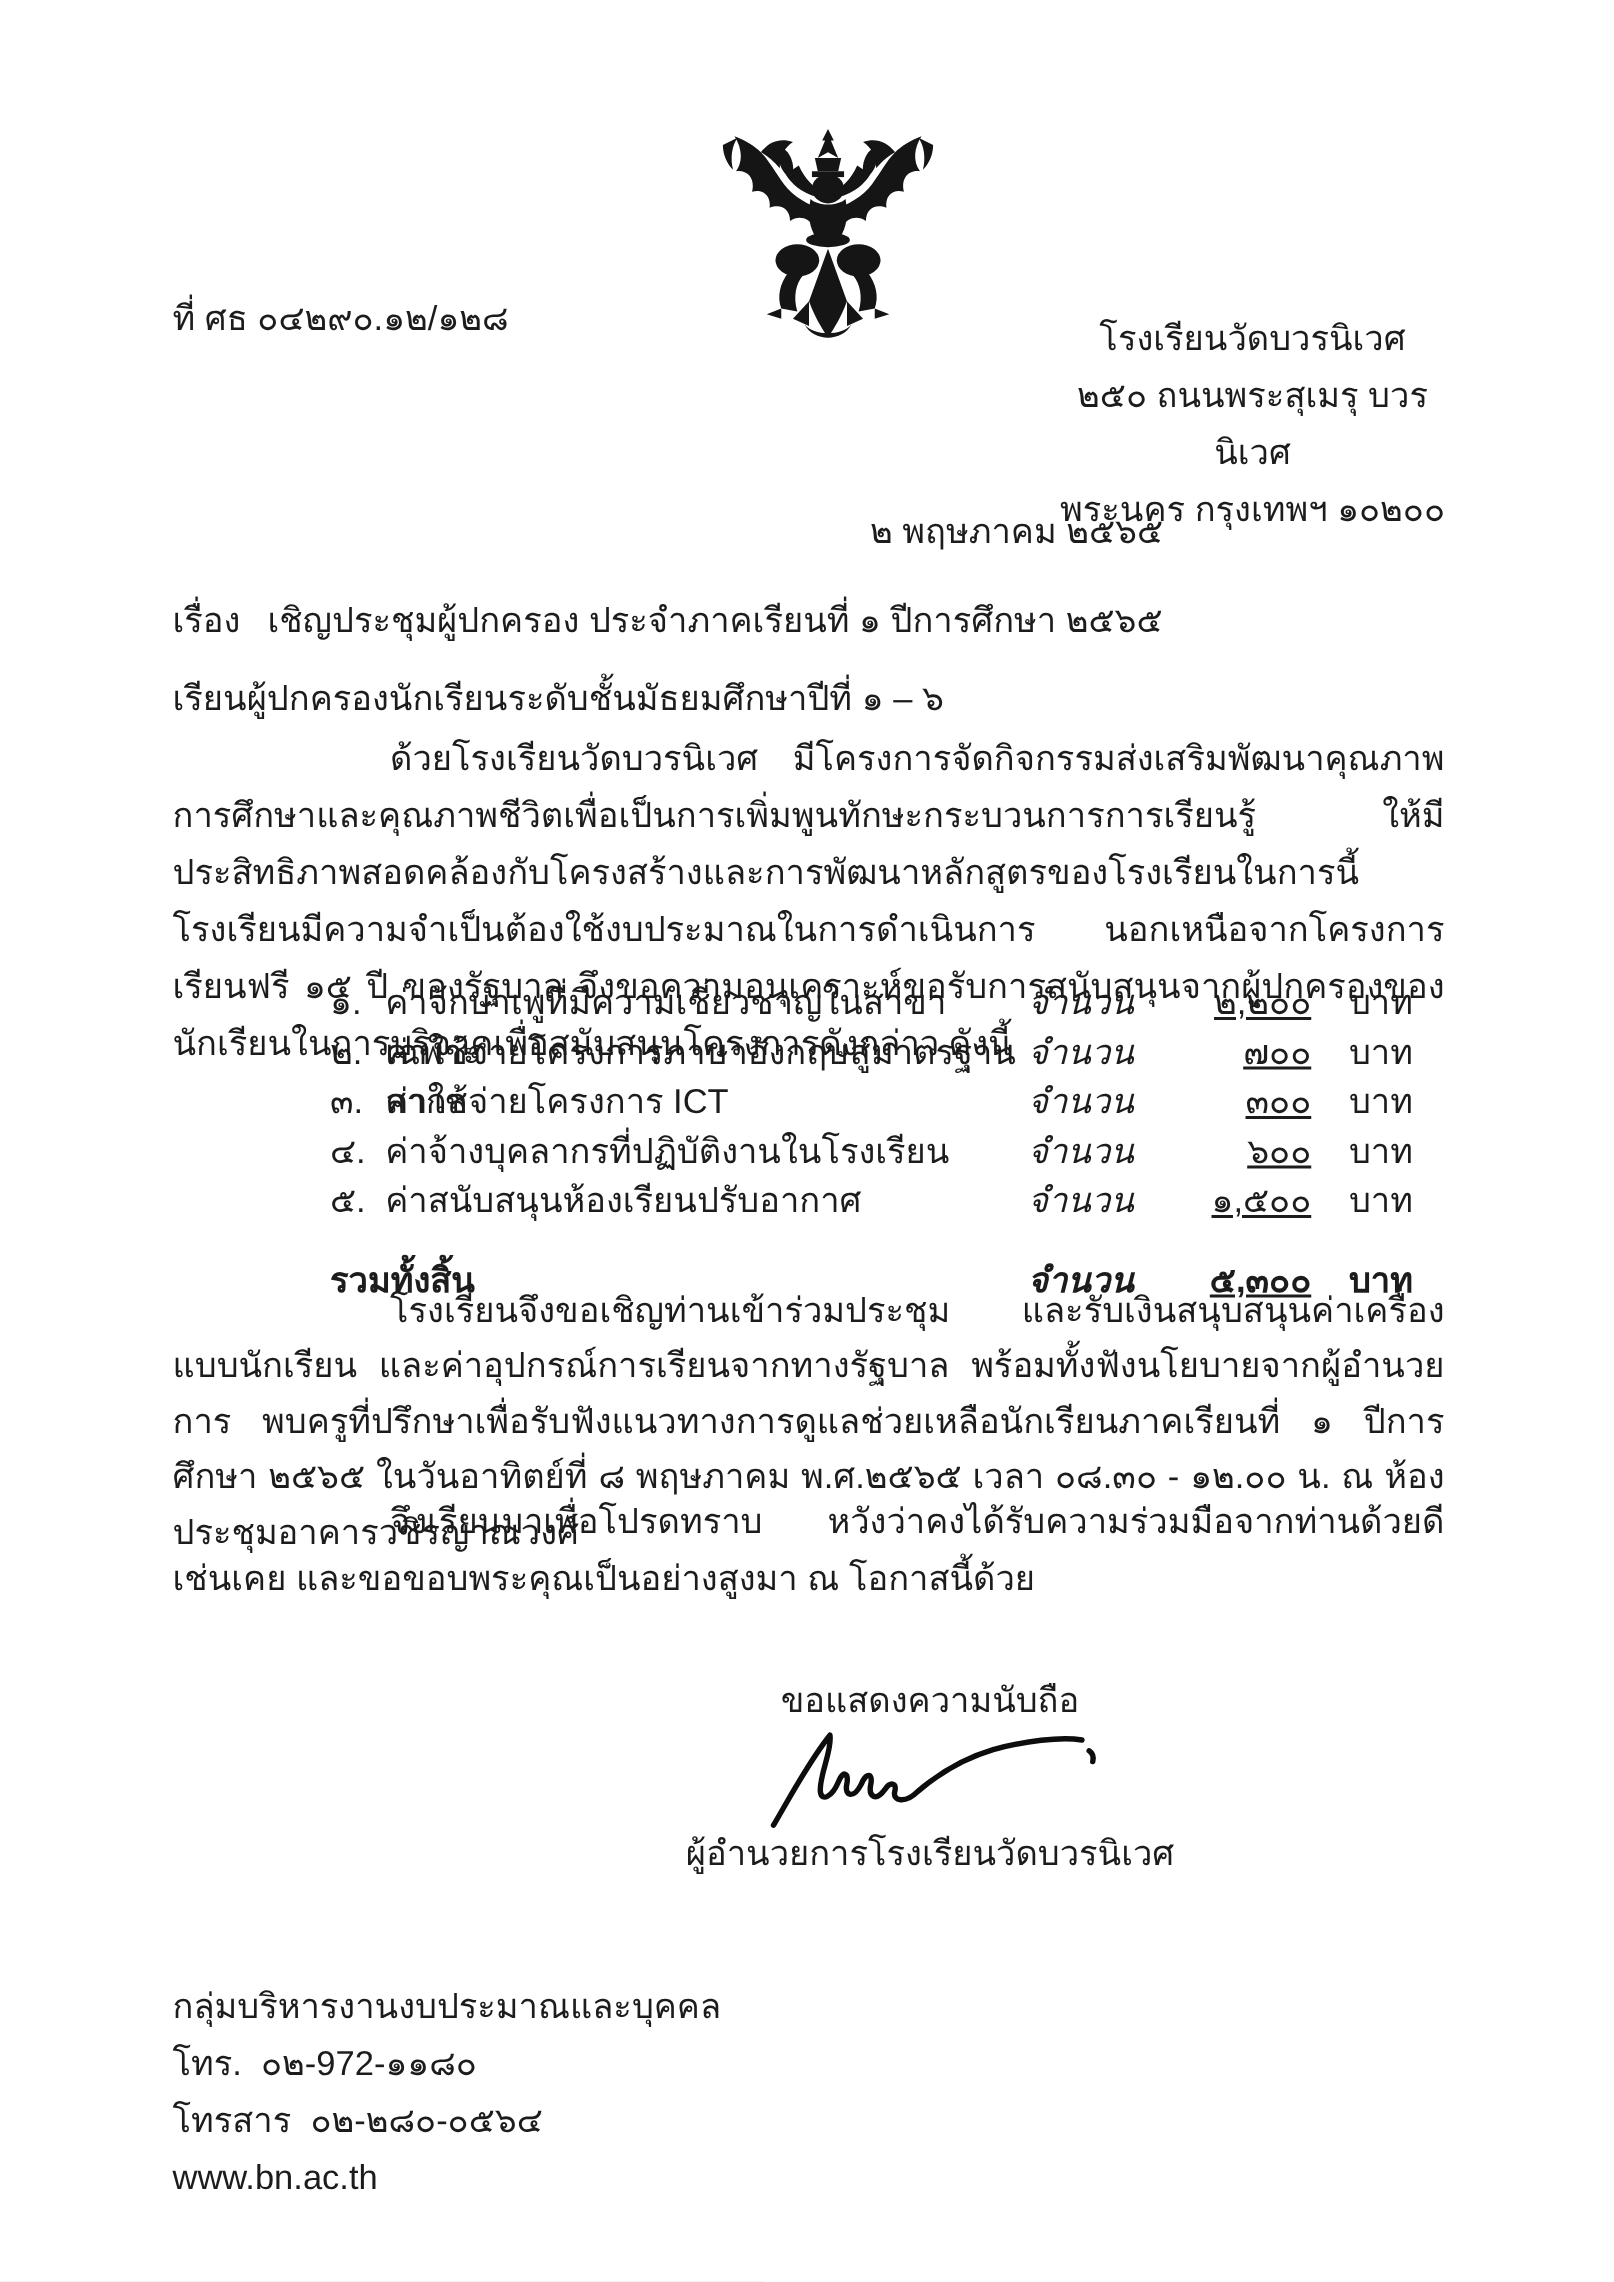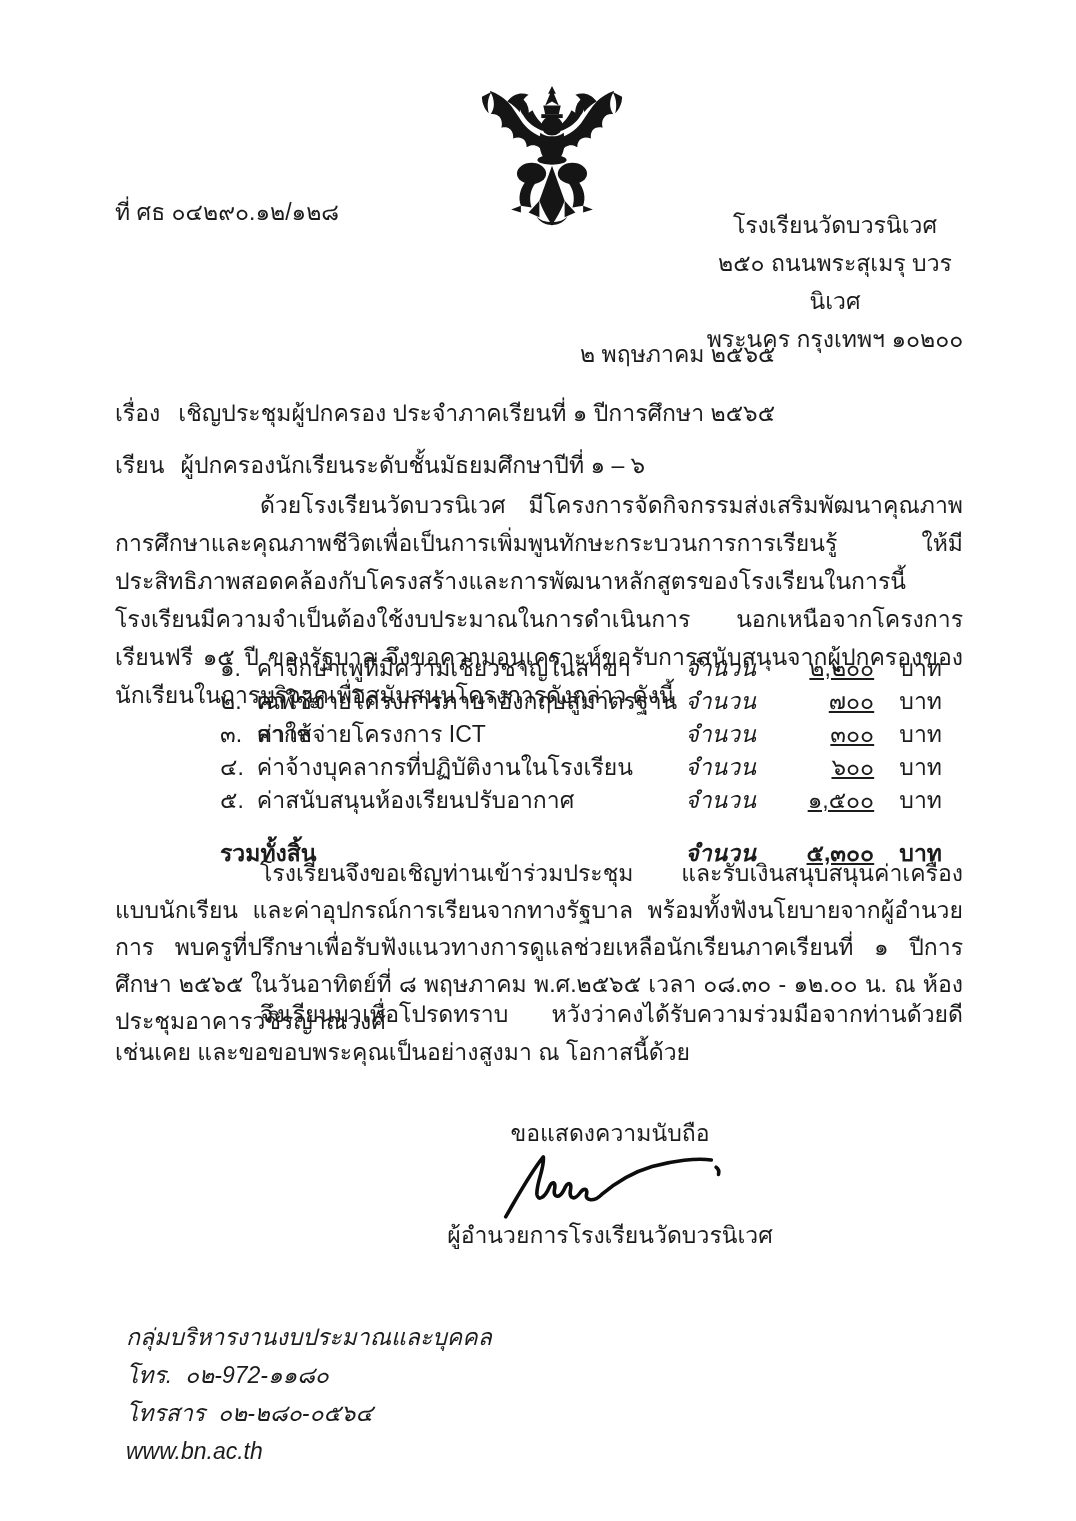--- a/index.html
+++ b/index.html
@@ -14,40 +14,40 @@
     overflow:hidden;
   }
   .abs{position:absolute;}
   .emblem{left:473px;top:84px;width:158px;height:146px;}
   .ref{left:115px;top:194px;}
   .addr{left:700px;top:206px;width:270px;text-align:center;line-height:38px;}
   .date{left:545px;top:336px;margin-left:35px;}
   .subj{left:115px;top:395px;}
   .subj .lbl{margin-right:18px;}
   .salu{left:115px;top:447px;}
-  .salu .lbl{margin-right:16px;}
+  .salu .lbl{margin-right:0;}
   .para{left:115px;top:486px;width:848px;line-height:38px;text-align:justify;text-indent:145px;}
   .para2{top:855px;line-height:37px;}
   .para3{top:995px;}
   .items{left:220px;top:652px;width:722px;}
   .item-row{display:flex;align-items:baseline;height:33px;line-height:33px;}
   .item-row .no{width:38px;}
   .item-row .desc{width:442px;}
   .item-row .qty{width:100px;font-style:italic;}
   .item-row .amt{width:95px;text-align:right;text-decoration:underline;}
   .item-row .unit{width:70px;text-align:right;}
   .item-row.total{font-weight:bold;}
   .item-row.total .no{width:0;}
   .item-row.total .desc{width:480px;margin-top:20px;}
-  .closing-block{left:445px;top:1118px;width:330px;text-align:center;}
+  .closing-block{left:455px;top:1118px;width:330px;text-align:center;}
   .closing-line{line-height:30px;}
   .sig-svg{display:block;margin:0 auto;width:285px;height:72px;}
   .signer-name{line-height:30px;}
   .signer-title{line-height:30px;}
-  .footer{left:126px;top:1318px;line-height:38px;font-style:italic;}
+  .footer{left:115px;top:1318px;line-height:38px;}
   .footer div{white-space:pre;}
   .ink{fill:#151515;}
   .sig-stroke{stroke:#0d0d0d;stroke-width:4.5;fill:none;stroke-linecap:round;stroke-linejoin:round;}
 </style>
 </head>
 <body>
 
 <div class="page">
 
   <svg class="abs emblem" viewBox="0 0 160 150" aria-hidden="true">

